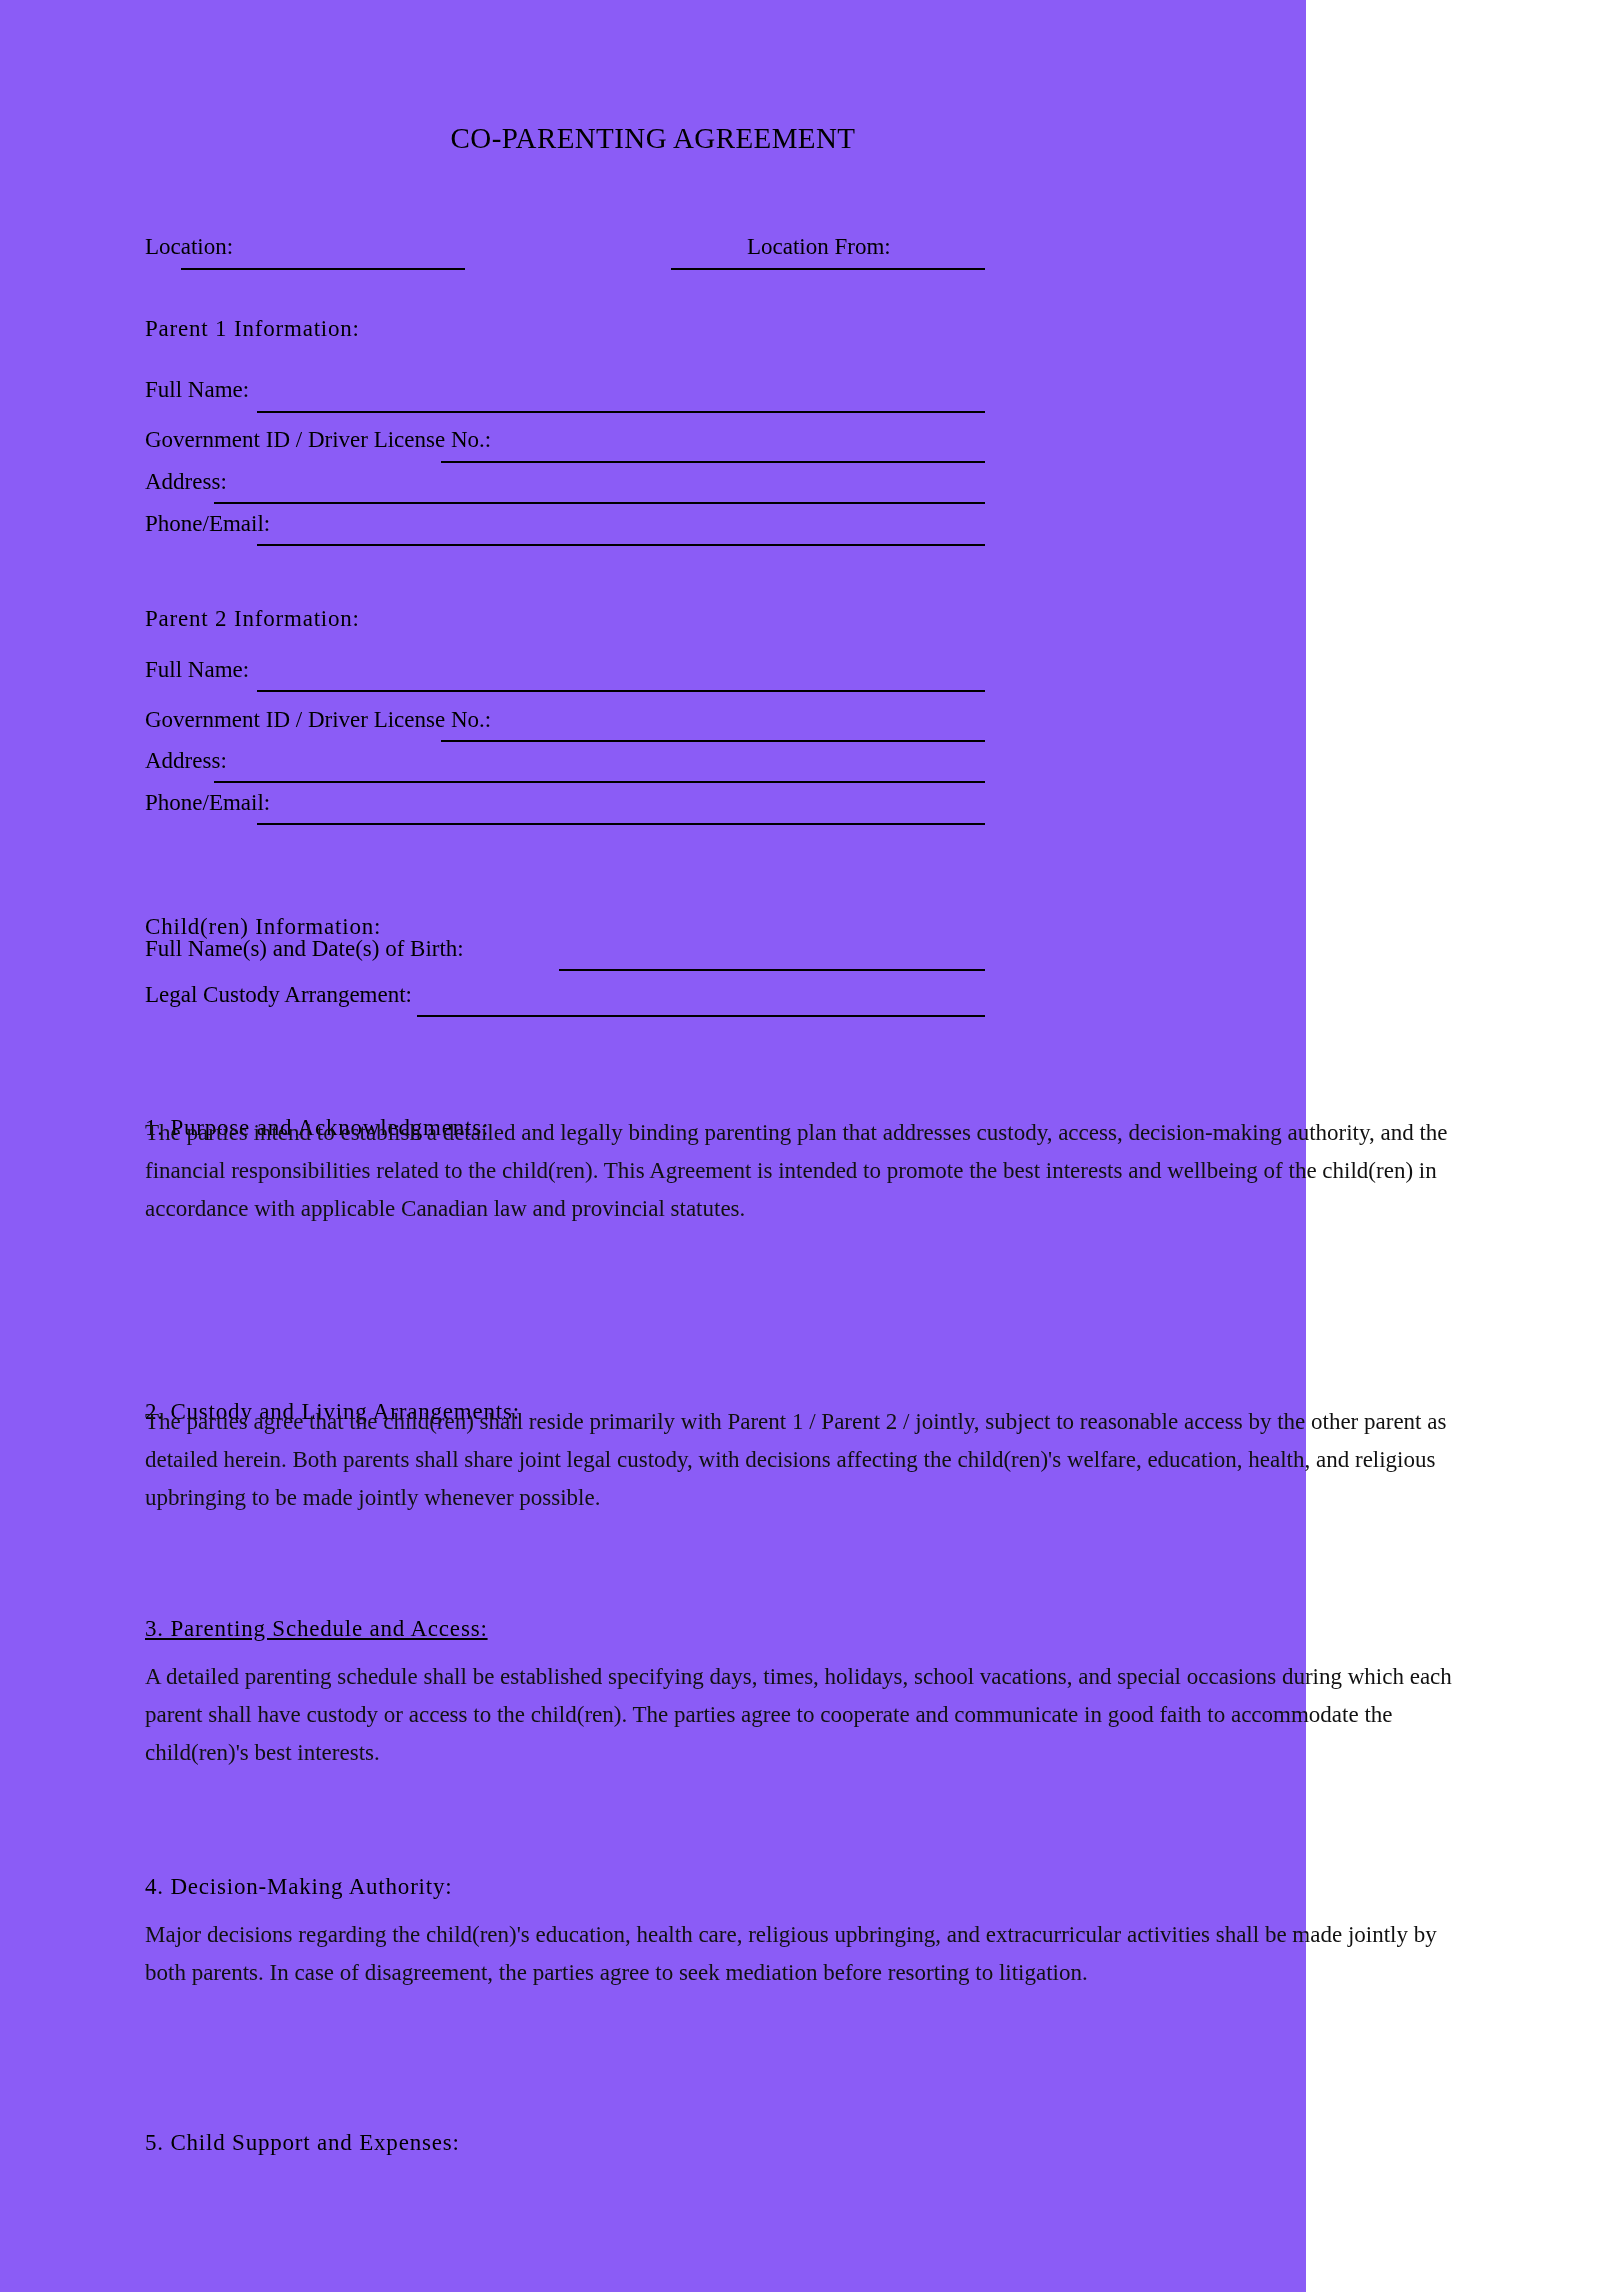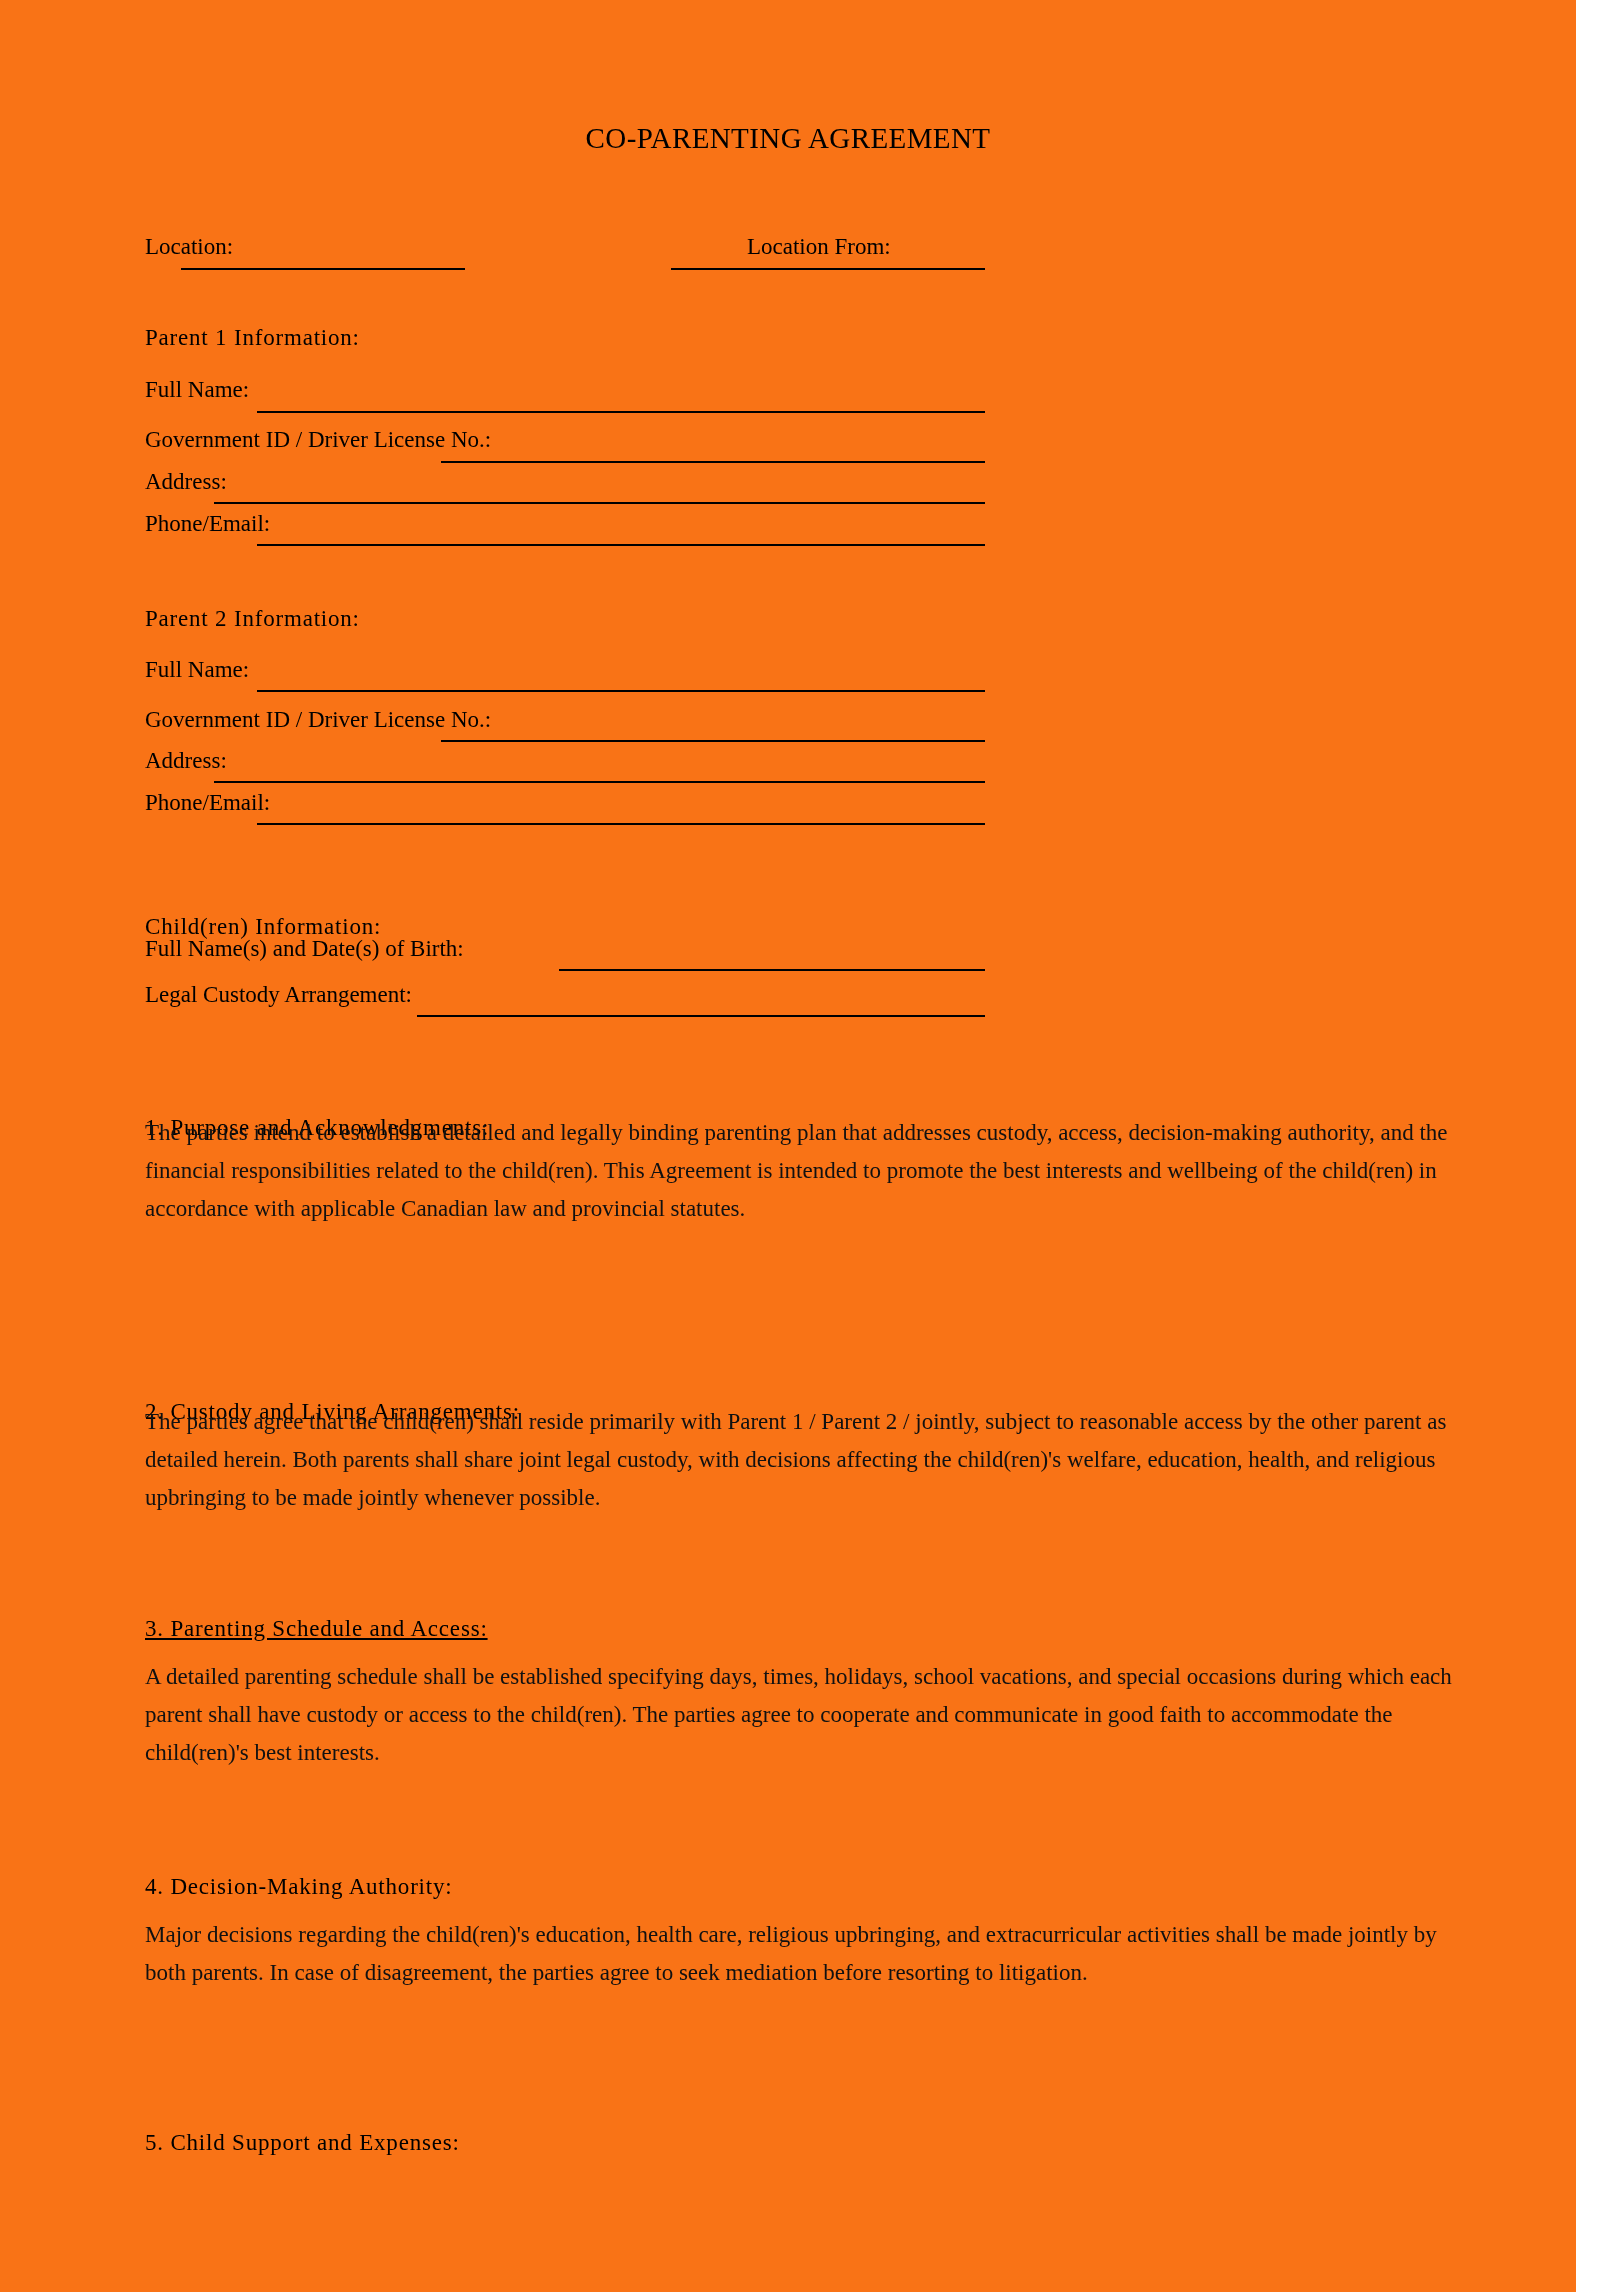--- a/index.html
+++ b/index.html
@@ -11,23 +11,23 @@
   body {
     width: 1621px;
     height: 2293px;
     font-family: "Liberation Serif", "DejaVu Serif", serif;
     color: #000000;
     position: relative;
     overflow: hidden;
   }
   .page {
     position: relative;
-    width: 1576px;
+    width: 1306px;
     height: 2293px;
-    background: #f97316;
+    background: #8b5cf6;
     box-sizing: border-box;
   }
 
   
   .doc-title {
     position: absolute;
     left: 0;
     right: 0;
     top: 123px;
     text-align: center;
@@ -80,21 +80,21 @@
 <div class="page">
 
   <div class="doc-title">CO-PARENTING AGREEMENT</div>
 
   <div class="abs field-label" style="left:145px; top:234px;font-family:Liberation Serif, serif;">Location:</div>
   <div class="rule" style="left:181px; top:268px; width:284px;"></div>
 
   <div class="abs field-label" style="left:747px; top:234px;">Location From:</div>
   <div class="rule" style="left:671px; top:268px; width:314px;"></div>
 
-  <div class="abs group-head" style="left:145px; top:325px;">Parent 1 Information:</div>
+  <div class="abs group-head" style="left:145px; top:316px;">Parent 1 Information:</div>
 
   <div class="abs field-label" style="left:145px; top:377px;">Full Name:</div>
   <div class="rule" style="left:257px; top:411px; width:728px;"></div>
 
   <div class="abs field-label" style="left:145px; top:427px;">Government ID / Driver License No.:</div>
   <div class="rule" style="left:441px; top:461px; width:544px;"></div>
 
   <div class="abs field-label" style="left:145px; top:469px;">Address:</div>
   <div class="rule" style="left:214px; top:502px; width:771px;"></div>
 

